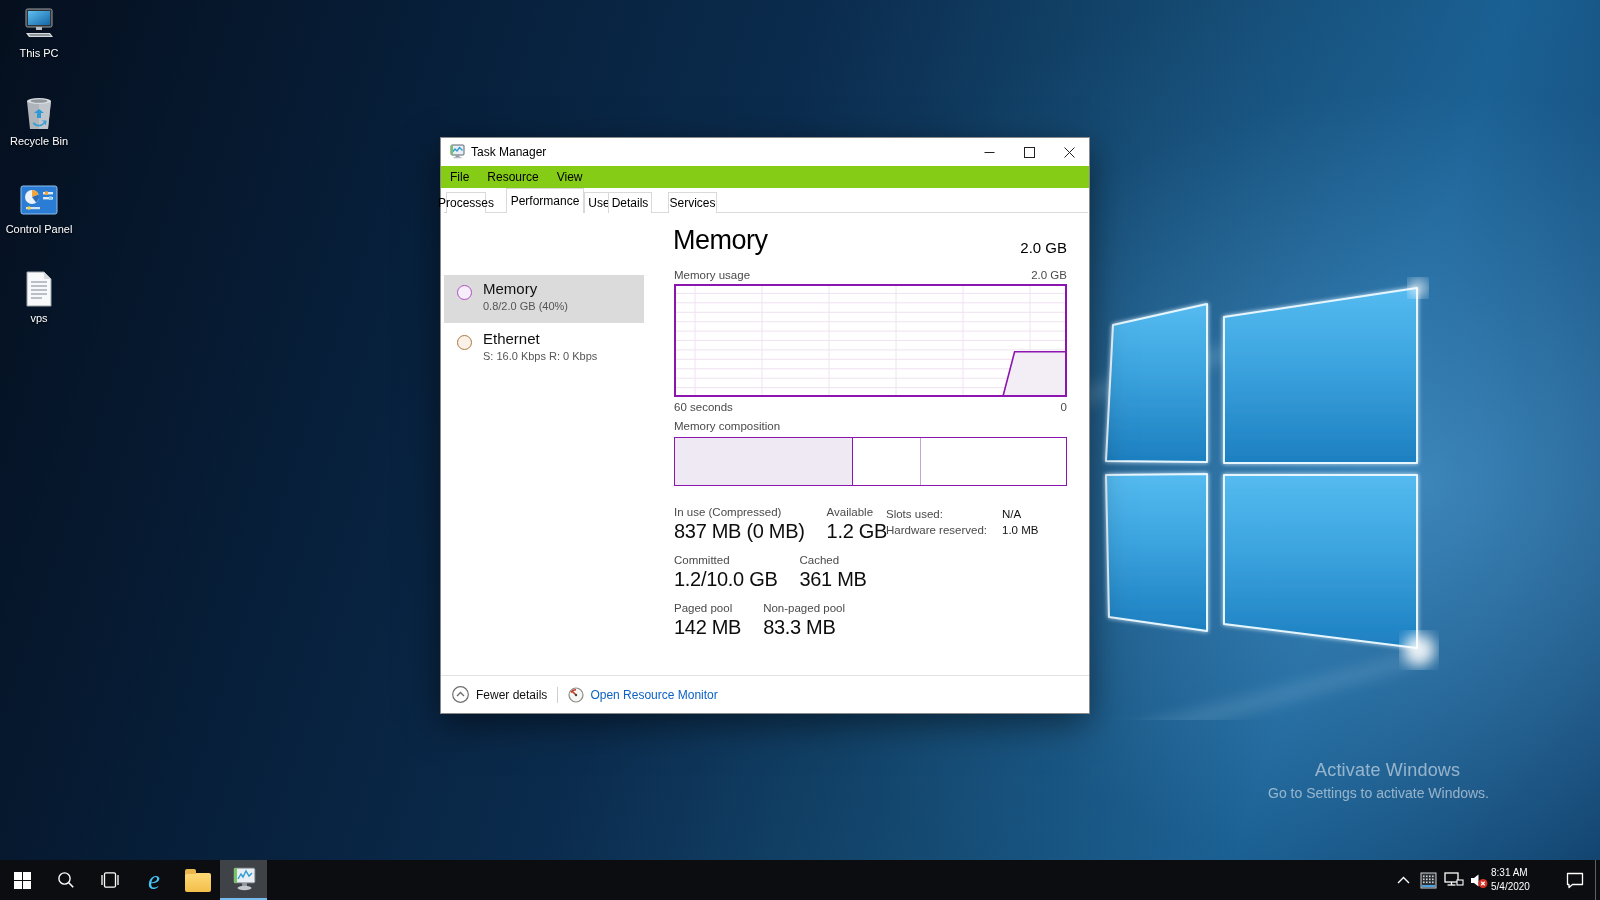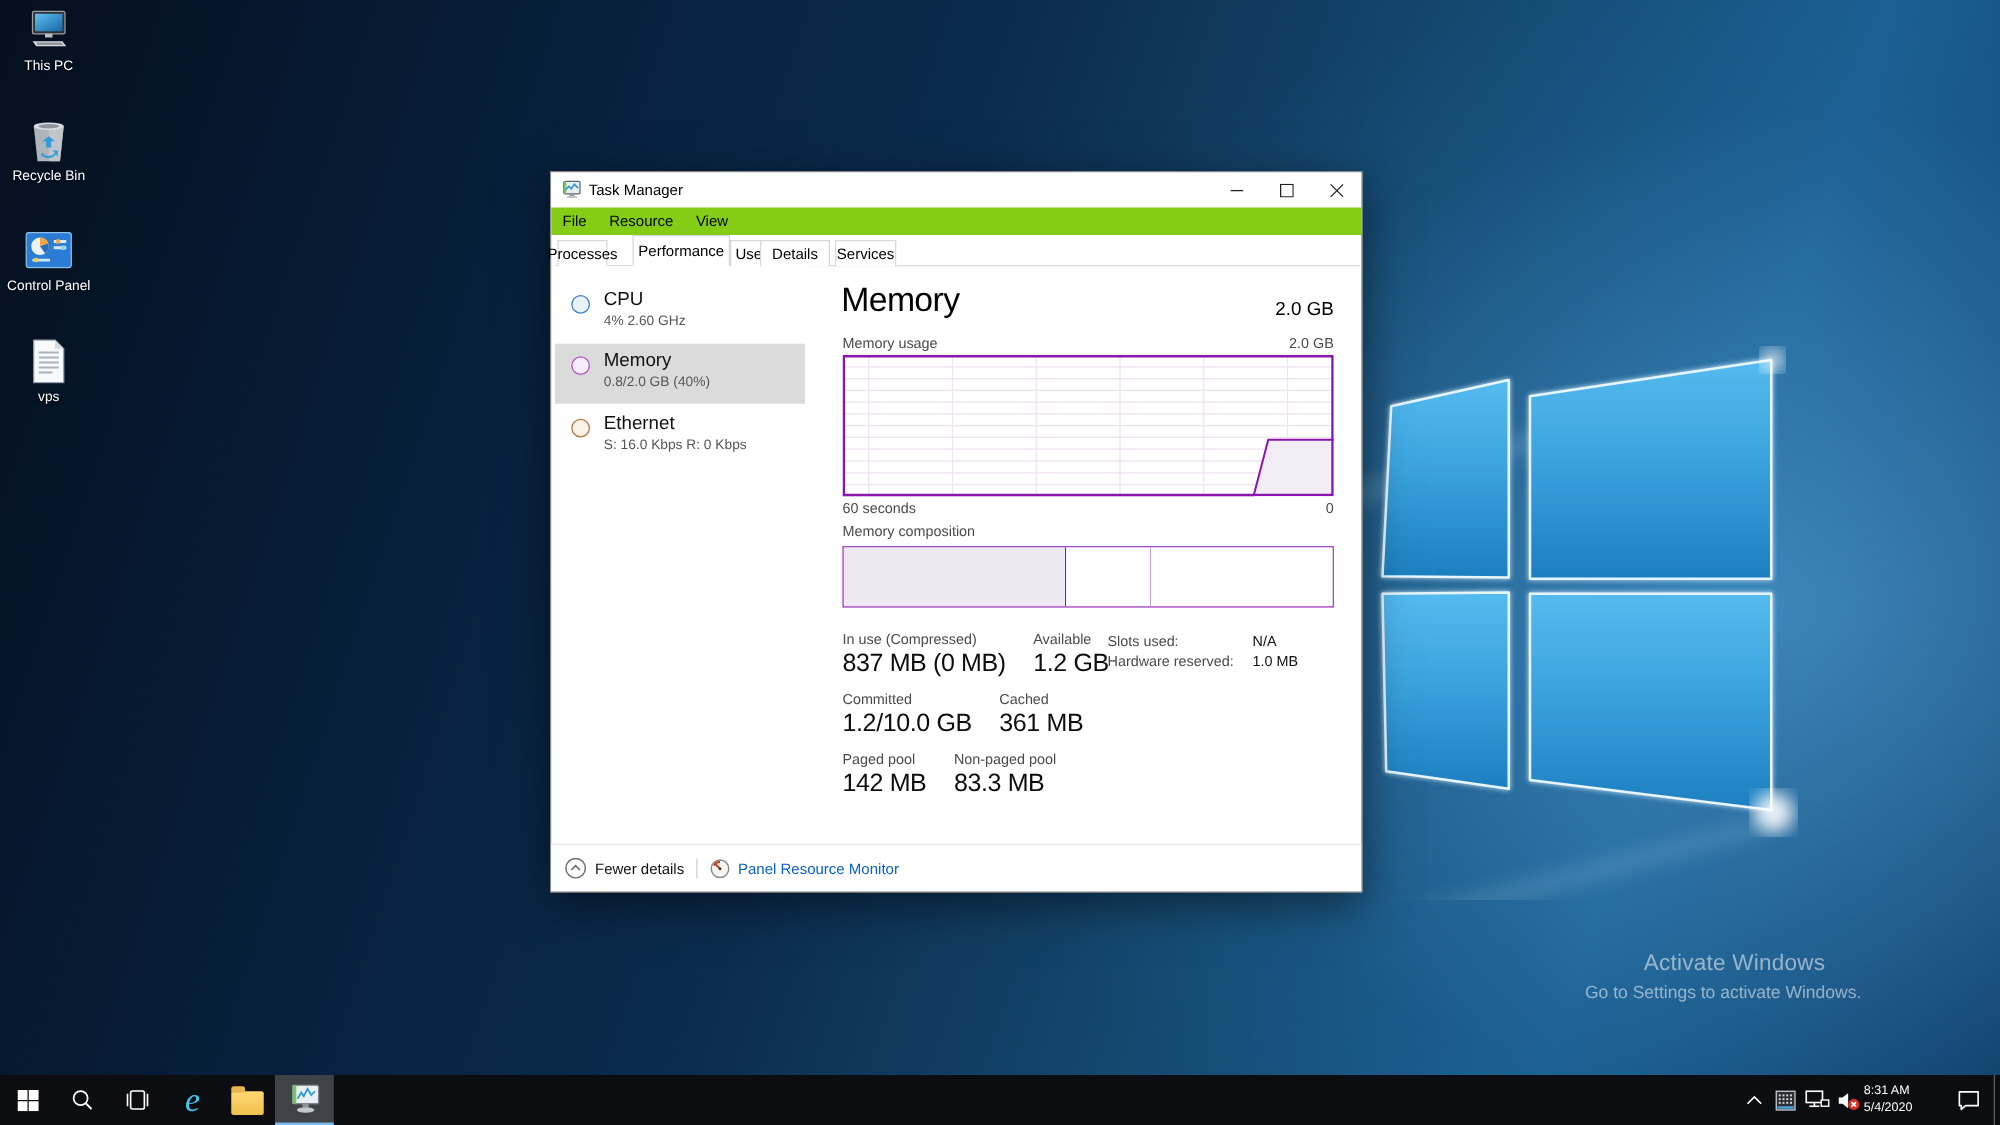--- a/index.html
+++ b/index.html
@@ -41,21 +41,21 @@
   .menu-item { font-size:12px; color:#000; padding:0 9px; height:100%; display:flex; align-items:center; }
 
   .tabstrip { position:absolute; left:3px; top:50px; width:644px; height:25px; }
   .tabstrip .baseline { position:absolute; left:0; right:0; bottom:0; height:1px; background:#d9d9d9; }
   .tab { position:absolute; bottom:0; background:#fff; border:1px solid #d9d9d9; border-bottom:none; font-size:12px; color:#000;
     display:flex; align-items:center; justify-content:center; height:21px; }
   .tab.active { height:25px; z-index:2; box-shadow:0 1px 0 #fff; }
   .tab.t0 { left:2px;  width:40px; }
   .tab.t1 { left:62px; width:78px; }
   .tab.t2 { left:140px; width:40px; }
-  .tab.t3 { left:164px; width:56px;margin-top:48px; }
+  .tab.t3 { left:164px; width:44px;margin-top:48px; }
   .tab.t4 { left:224px; width:49px; }
 
   .sidebar { position:absolute; left:3px; top:75px; width:202px; bottom:38px; background:#fff; }
   .side-item { position:absolute; left:0; width:200px; height:48px; cursor:default; }
   .side-item.selected { background:#dbdbdb; }
   .side-item .ring { position:absolute; left:13px; top:10px; width:15px; height:15px; border-radius:50%; border:1.5px solid #888; }
   .side-item .st1 { position:absolute; left:39px; top:5px; font-size:15px; color:#111; }
   .side-item .st2 { position:absolute; left:39px; top:25px; font-size:11px; color:#555; }
 
   .mainpanel { position:absolute; left:232px; top:73px; width:396px; bottom:38px; }
@@ -253,25 +253,20 @@
     <div class="tabstrip">
       <div class="baseline"></div>
       <div class="tab t0">Processes</div>
       <div class="tab t1 active">Performance</div>
       <div class="tab t2">Users</div>
       <div class="tab t3">Details</div>
       <div class="tab t4">Services</div>
     </div>
 
     <div class="sidebar">
-      <div class="side-item" style="top:13px;">
-        <div class="ring" style="border-color: rgb(63, 127, 193); background: rgb(233, 241, 249);"></div>
-        <div class="st1">CPU</div>
-        <div class="st2">4%  2.60 GHz</div>
-      </div>
       <div class="side-item selected" style="top:62px;">
         <div class="ring" style="border-color: rgb(177, 79, 198); background: rgb(246, 238, 250);"></div>
         <div class="st1">Memory</div>
         <div class="st2">0.8/2.0 GB (40%)</div>
       </div>
       <div class="side-item" style="top:112px;text-align:right;">
         <div class="ring" style="border-color: rgb(176, 120, 63); background: rgb(250, 242, 233);"></div>
         <div class="st1">Ethernet</div>
         <div class="st2">S: 16.0 Kbps R: 0 Kbps</div>
       </div>
@@ -372,21 +367,21 @@
         <span>Fewer details</span>
       </div>
       <div class="fsep"></div>
       <div class="resmon">
         <svg width="16" height="16" viewBox="0 0 16 16">
           <circle cx="8" cy="8" r="7" fill="#f7f5f2" stroke="#8a8a8a" stroke-width="1.2"></circle>
           <path d="M3.2 5.5 A5.3 5.3 0 0 1 8 2.7" fill="none" stroke="#c23b22" stroke-width="1.6"></path>
           <line x1="8" y1="8" x2="4.6" y2="4.6" stroke="#c23b22" stroke-width="1.5"></line>
           <circle cx="8" cy="8" r="1.2" fill="#444"></circle>
         </svg>
-        <span>Panel Resource Monitor</span>
+        <span>Open Resource Monitor</span>
       </div>
     </div>
   </div>
 
   <div class="taskbar">
     <div class="tb-btn">
       <svg width="17" height="17" viewBox="0 0 17 17">
         <rect x="0" y="0" width="8" height="8" fill="#fff"></rect>
           <rect x="9" y="0" width="8" height="8" fill="#fff"></rect>
         <rect x="0" y="9" width="8" height="8" fill="#fff"></rect>

